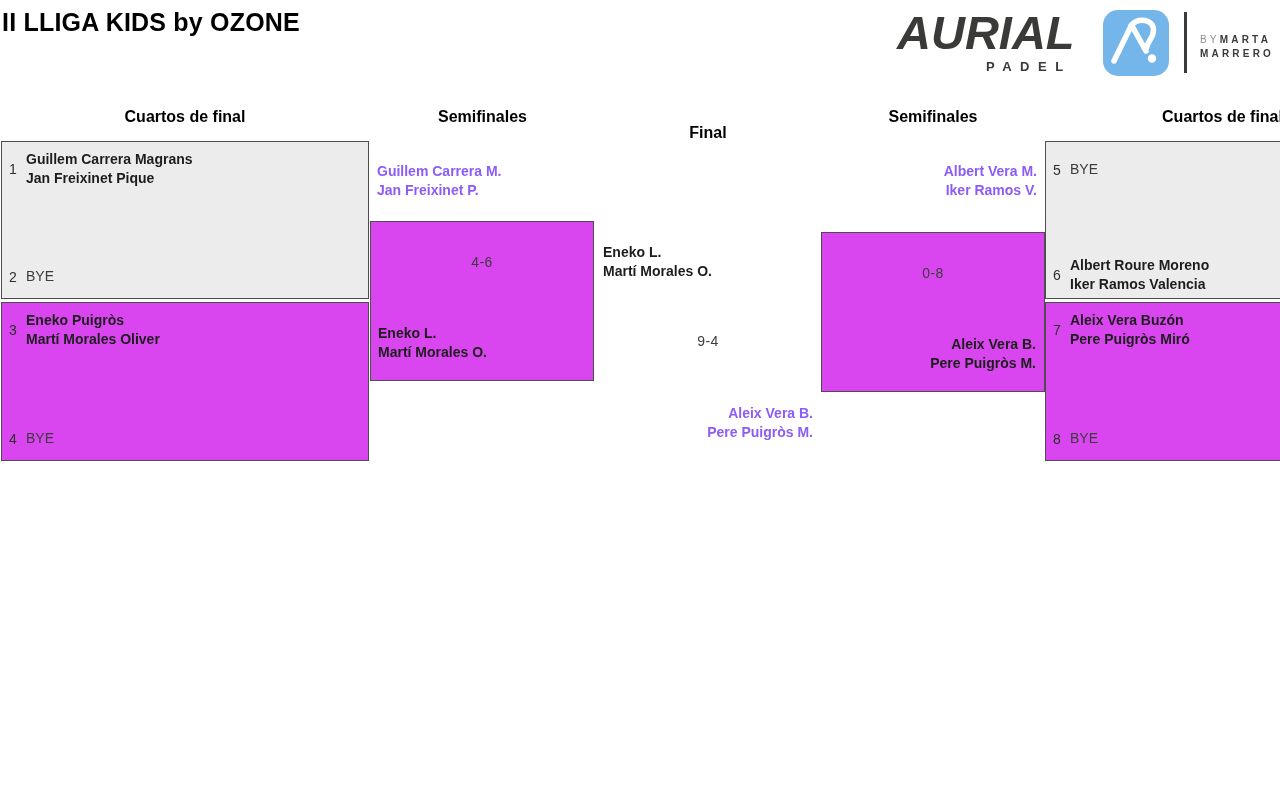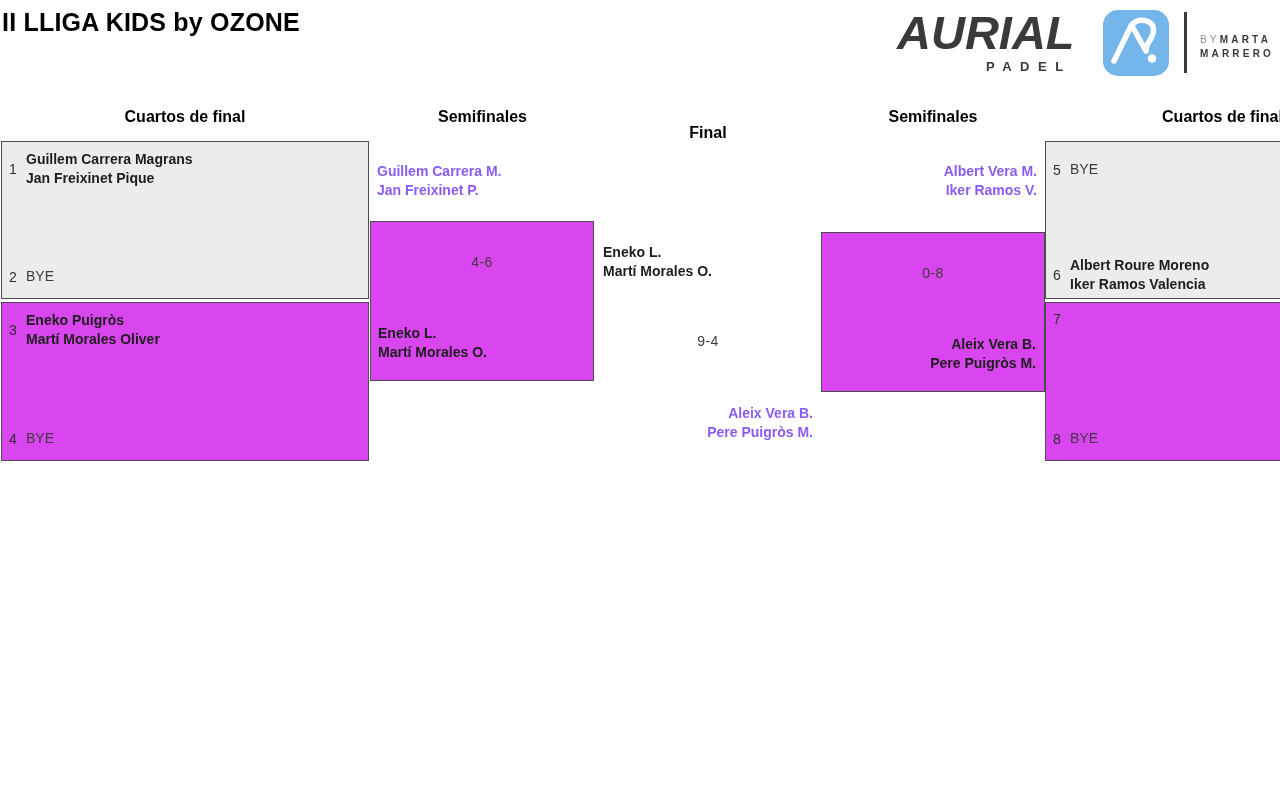--- a/index.html
+++ b/index.html
@@ -150,20 +150,24 @@
       <div class="names bold-name">
         <div>Albert Roure Moreno</div>
         <div>Iker Ramos Valencia</div>
       </div>
     </div>
   </div>
 
   <div class="box" style="left:1045px; top:302px; width:354px; height:159px;">
     <div class="slot" style="top:8px;">
       <span class="seed">7</span>
+      <div class="names bold-name">
+        <div>Aleix Vera Buzón</div>
+        <div>Pere Puigròs Miró</div>
+      </div>
     </div>
     <div class="slot" style="top:126px;">
       <span class="seed">8</span>
       <div class="names reg-name">
         <div>BYE</div>
       </div>
     </div>
   </div>
 
 </div>

